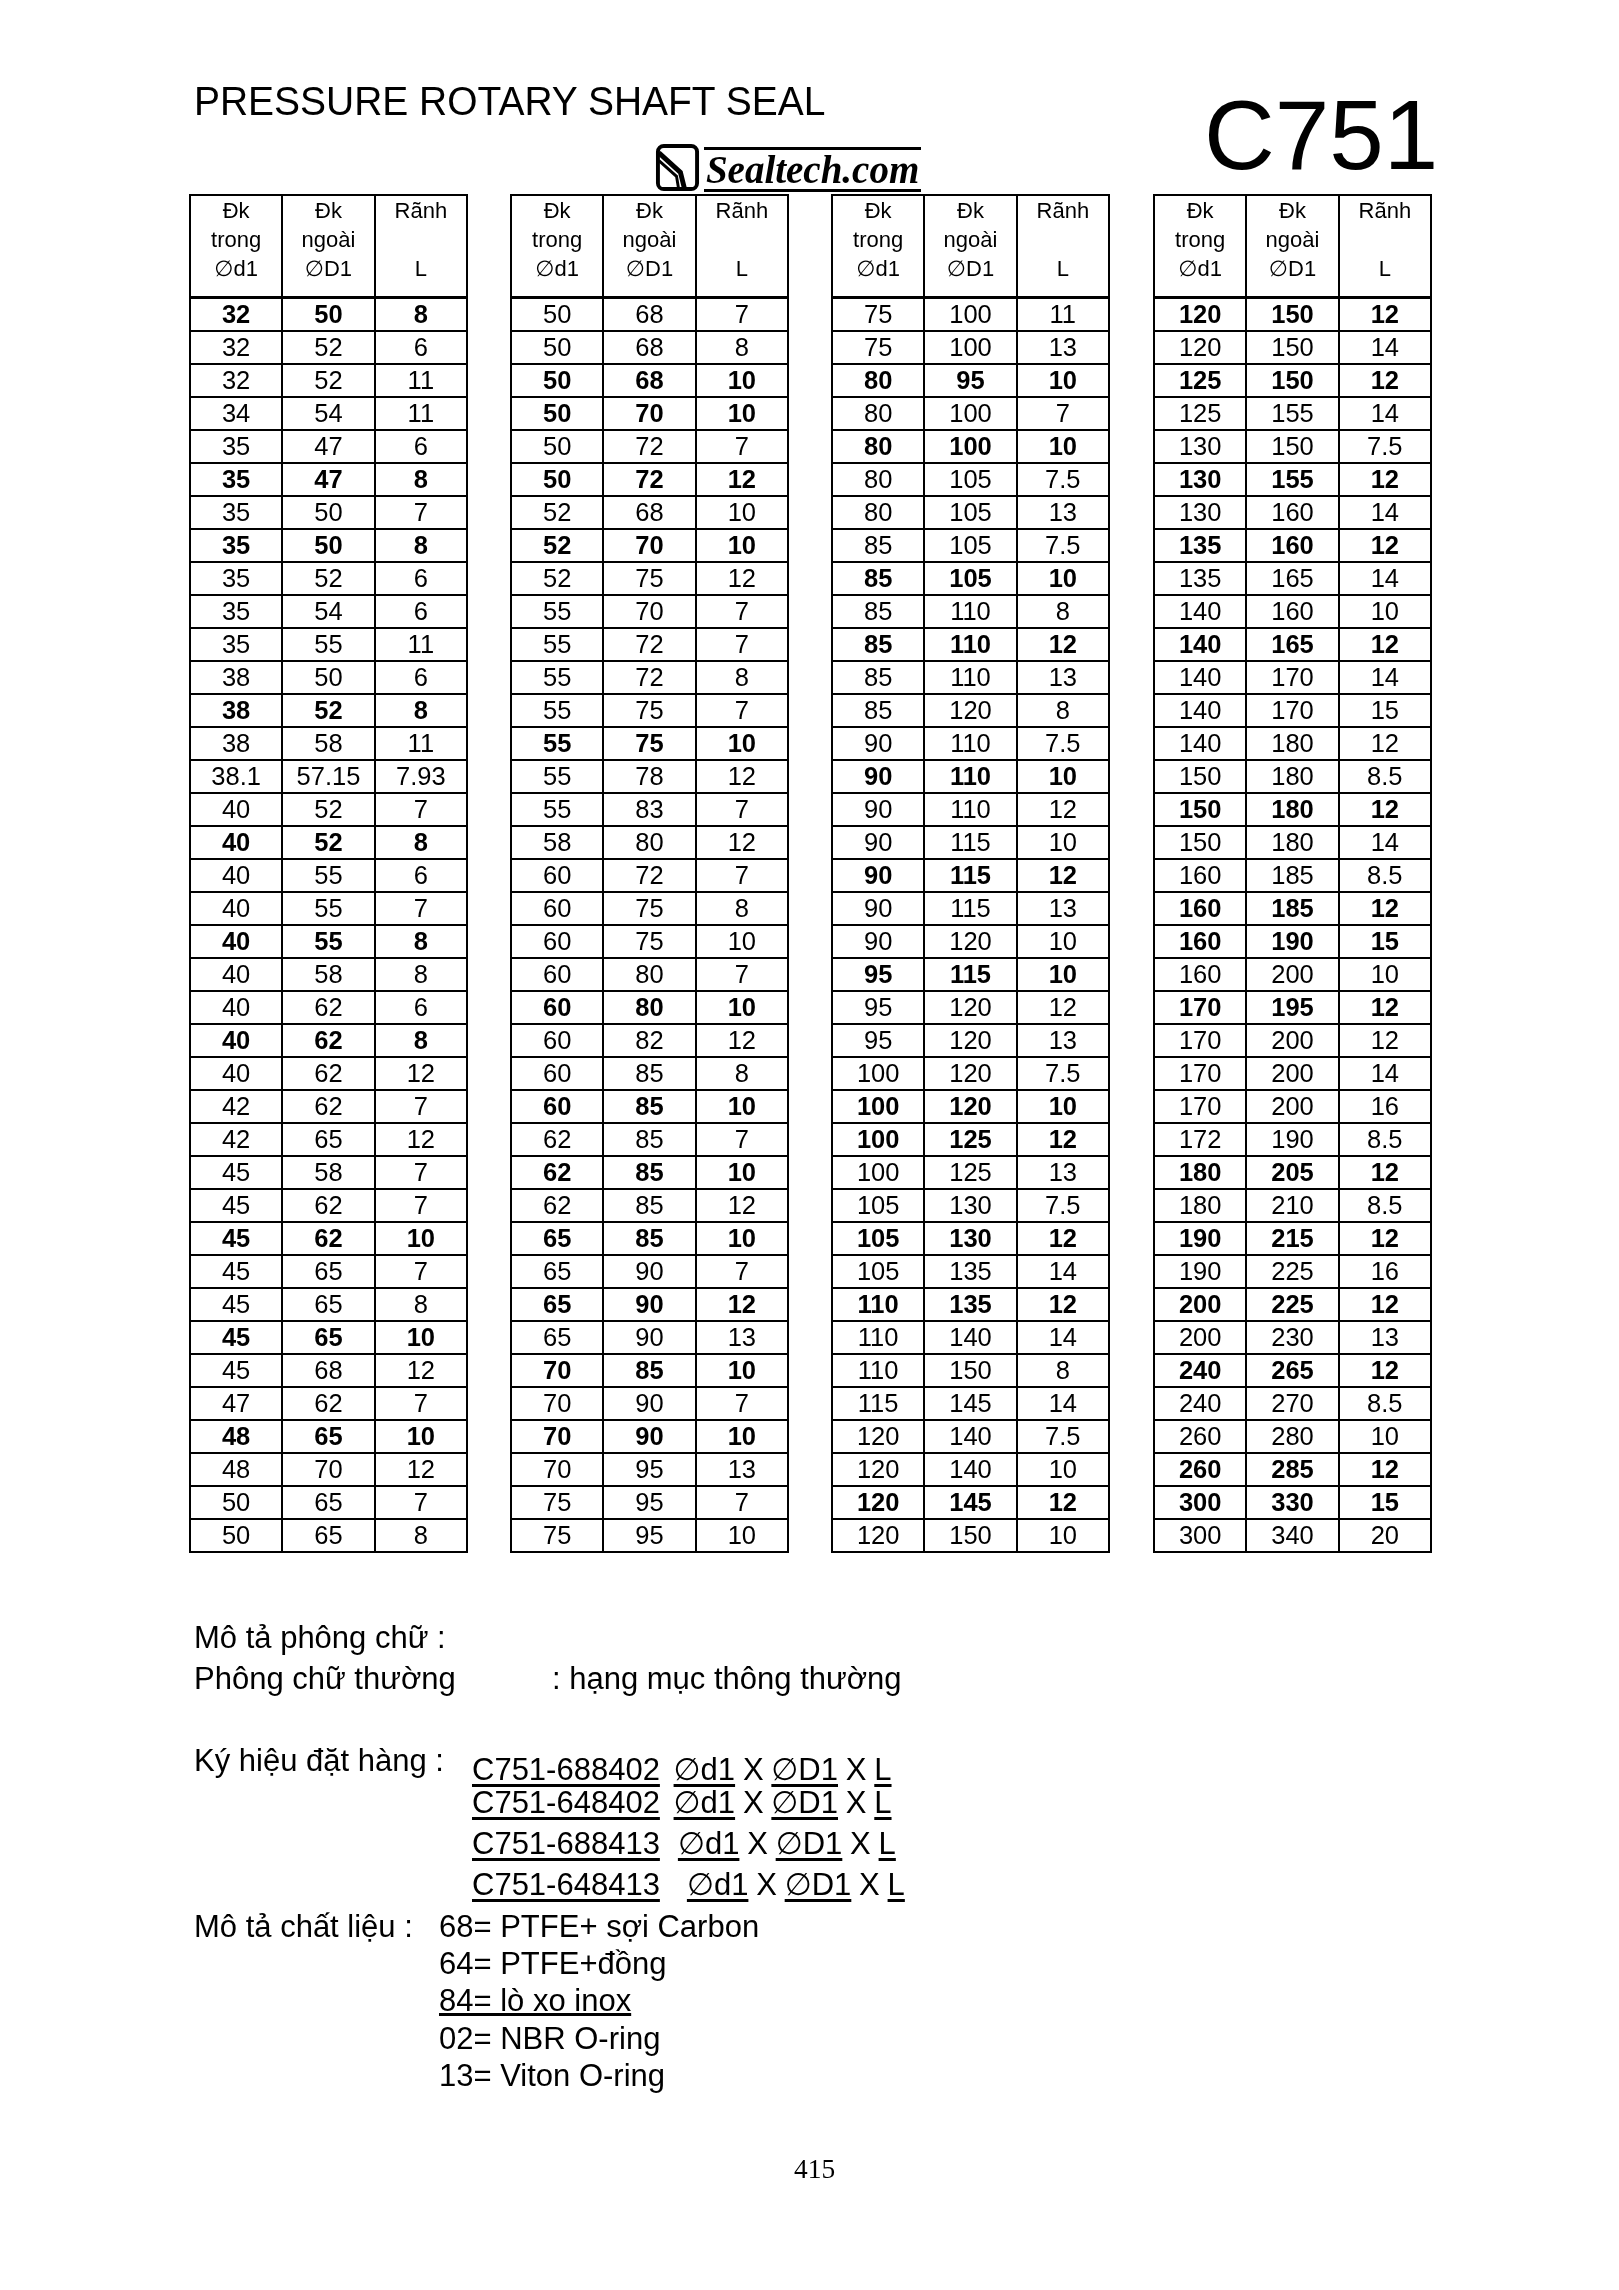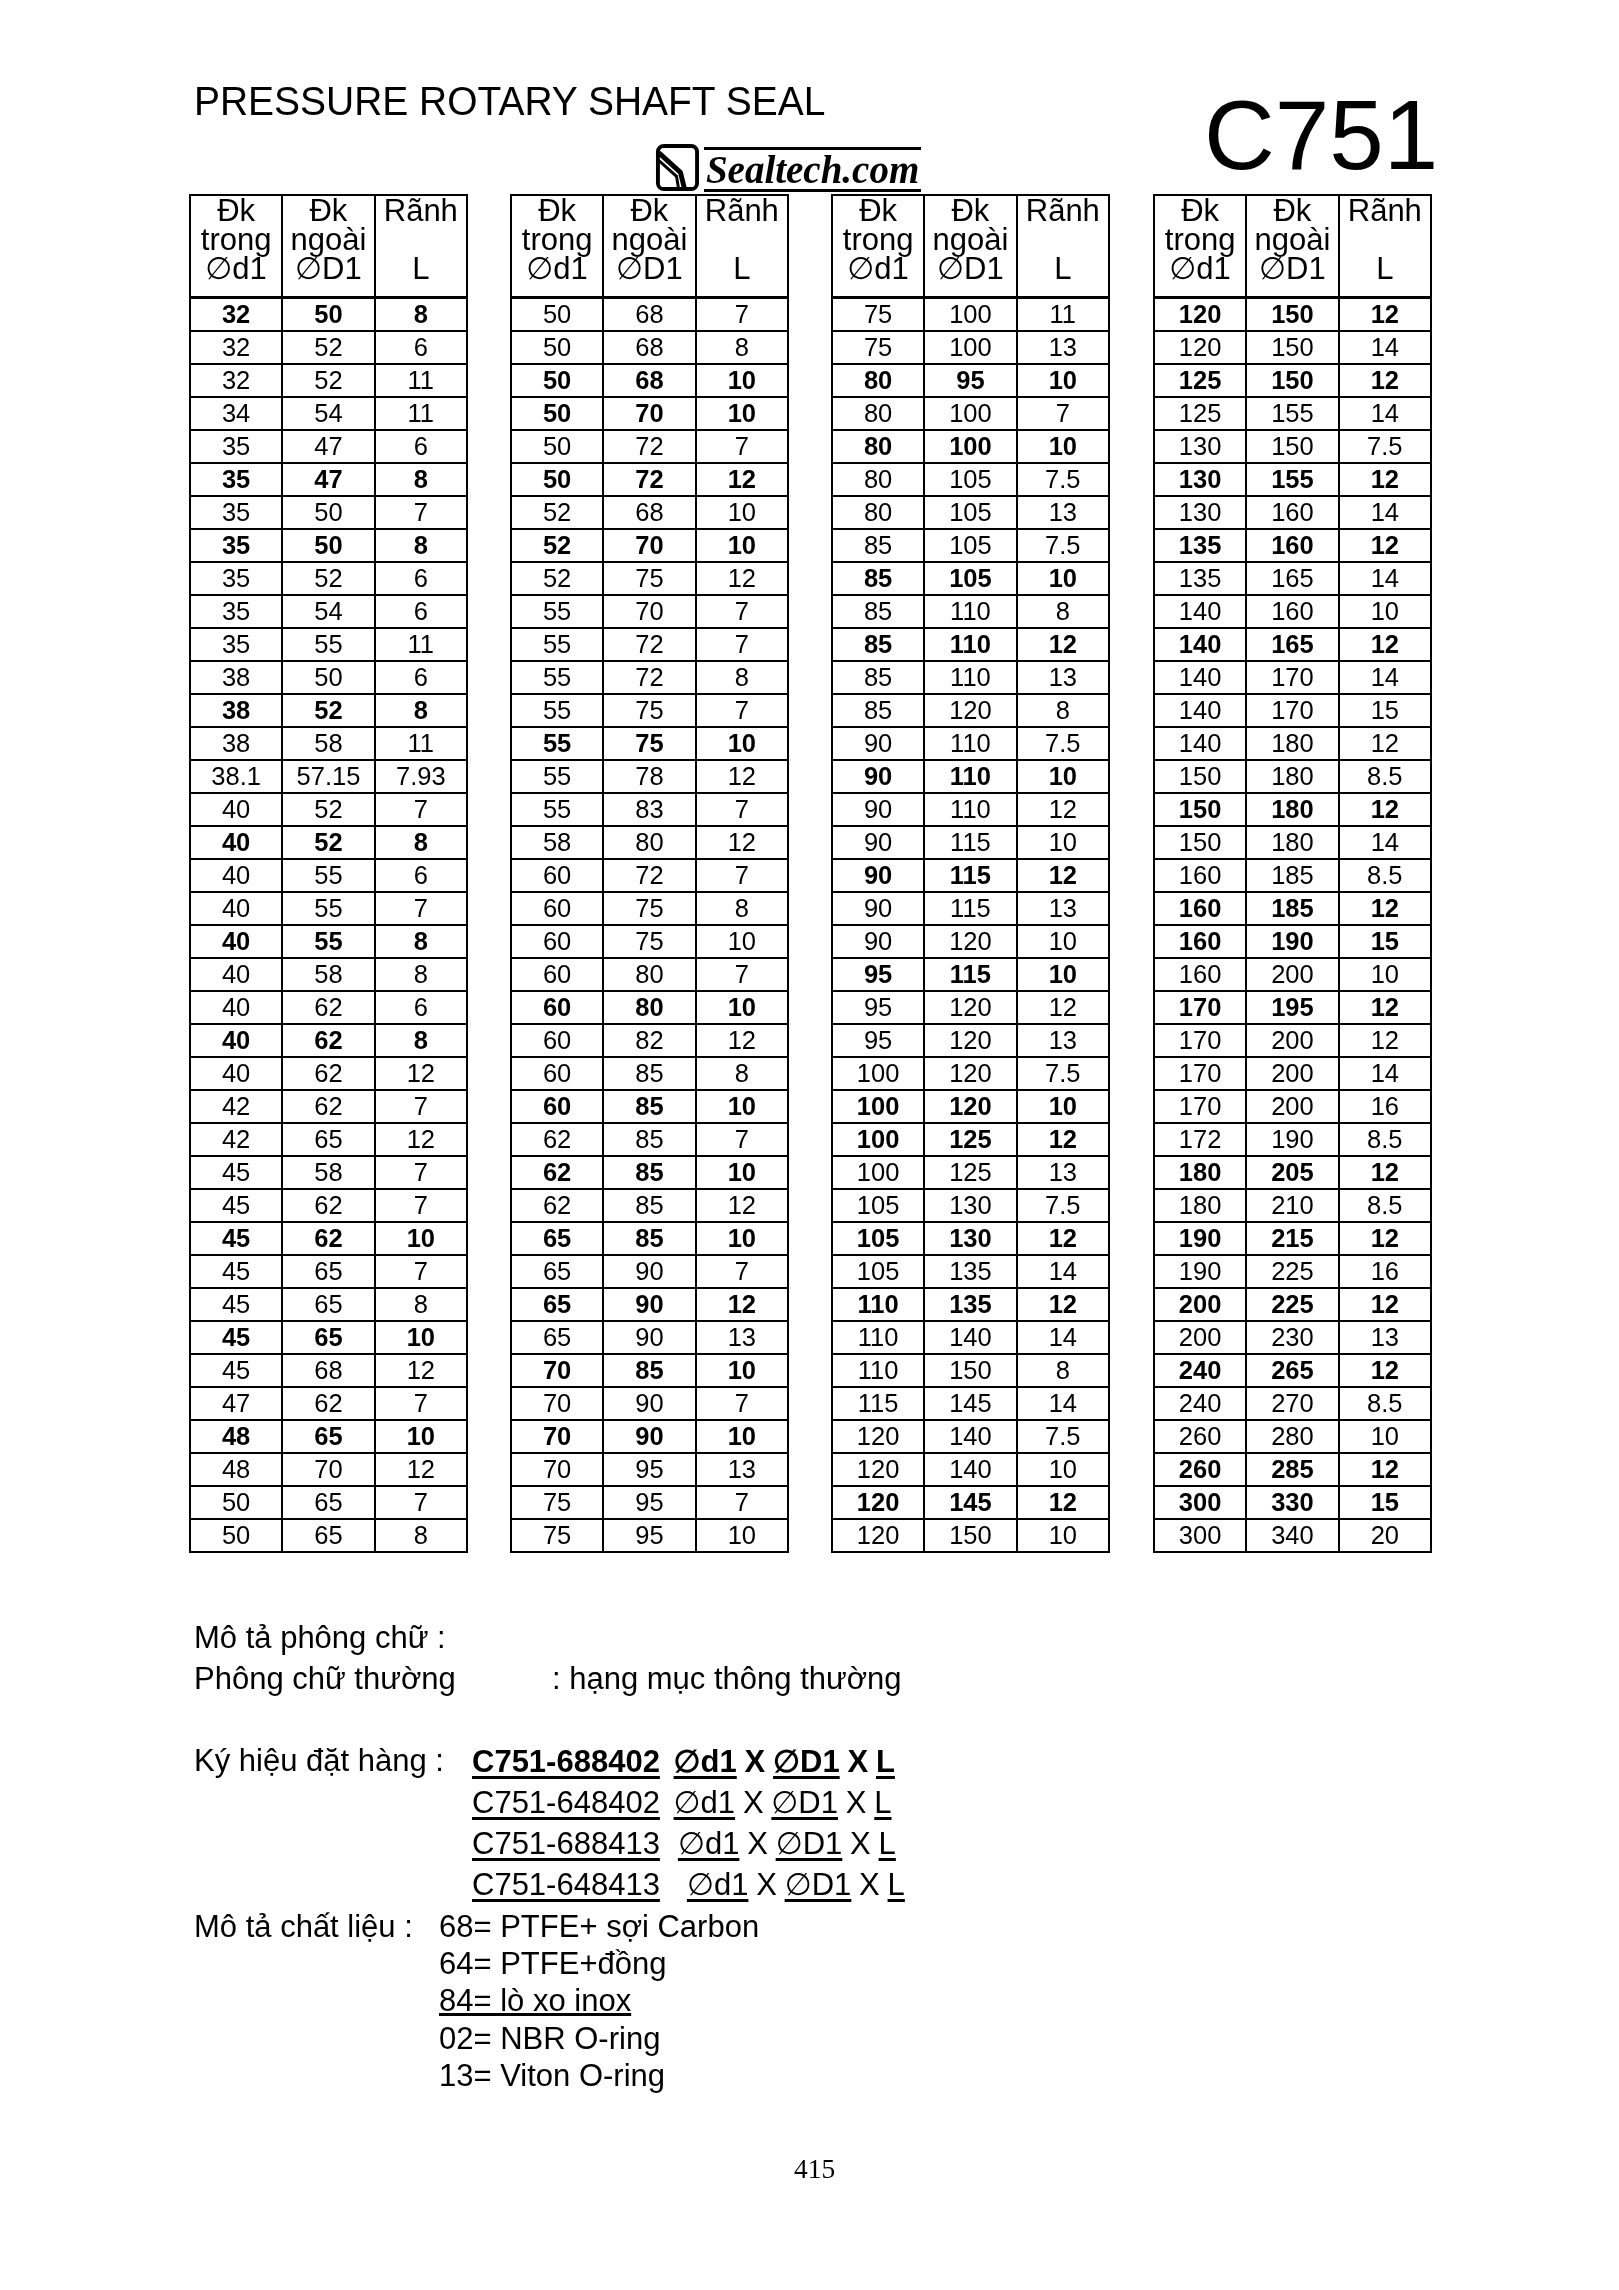--- a/index.html
+++ b/index.html
@@ -4,21 +4,21 @@
 <style>
   html, body { margin:0; padding:0; background:#fff; }
   body { width:1619px; height:2291px; position:relative; font-family:"Liberation Sans", sans-serif; color:#000; overflow:hidden; }
   .title { position:absolute; left:194px; top:78px; font-size:41px; letter-spacing:0px; transform:scaleX(0.95); transform-origin:left; }
   .code { position:absolute; left:1204px; top:86px; font-size:98px; line-height:1; }
   .logo { position:absolute; left:655px; top:139px; height:53px; display:flex; align-items:flex-end; }
   .logo-mark { width:45px; height:49px; position:relative; }
   .logo-text { font-family:"Liberation Serif", serif; font-style:italic; font-weight:bold; font-size:39px; line-height:1; border-top:3.9px solid #000; border-bottom:3.9px solid #000; padding:0 2px; margin-left:3.9px; }
   .tbl { position:absolute; top:194px; width:279px; border-collapse:collapse; border:2.9px solid #000; }
   .tbl th, .tbl td { border:2px solid #000; text-align:center; padding:0; }
-  .tbl th { font-weight:normal; font-size:31px; line-height:29px; height:100px; vertical-align:top; border-bottom:3.9px solid #000; }
+  .tbl th { font-weight:normal; font-size:22px; line-height:29px; height:100px; vertical-align:top; border-bottom:3.9px solid #000; }
   .tbl td { font-size:25.5px; height:31px; line-height:29px; }
   .tbl td.b { font-weight:bold; }
   .tbl col { width:93px; }
   .legend { position:absolute; left:194px; top:1617px; font-size:31px; line-height:41px; }
   .legend .row { display:flex; white-space:nowrap; }
   .ordcodes { position:absolute; left:194px; top:1743px; font-size:31px; }
   .ordrow { position:absolute; left:278px; white-space:nowrap; }
   .u { text-decoration:underline; text-decoration-thickness:2.9px; text-underline-offset:3.9px; }
   .mat { position:absolute; left:194px; top:1909px; font-size:31px; }
   .matrow { position:absolute; white-space:nowrap; }
@@ -916,21 +916,21 @@
   <div>Mô tả phông chữ :</div>
   <div class="row">
       <span style="width:358px;display:inline-block">Phông chữ thường</span>
       <span>: hạng mục thông thường</span>
     </div>
 </div>
 
 <div class="ordcodes">
   <div style="position:absolute;left:0;top:0;white-space:nowrap">Ký hiệu đặt hàng :</div>
   <div id="ordrows">
-      <div class="ordrow" style="top: 0px; font-weight: bold;"><span class="u" style="margin: 0px 13.7px 0px 0px;">C751-688402</span><span class="u" style="margin: 0px 7.8px 0px 0px;">∅d1</span><span style="margin: 0px 7.8px 0px 0px;">X</span><span class="u" style="margin: 0px 7.8px 0px 0px;">∅D1</span><span style="margin: 0px 7.8px 0px 0px;">X</span><span class="u" style="margin: 0px;">L</span></div>
+      <div class="ordrow" style="top: 8px;"><span class="u" style="margin: 0px 13.7px 0px 0px;">C751-688402</span><span class="u" style="margin: 0px 7.8px 0px 0px;">∅d1</span><span style="margin: 0px 7.8px 0px 0px;">X</span><span class="u" style="margin: 0px 7.8px 0px 0px;">∅D1</span><span style="margin: 0px 7.8px 0px 0px;">X</span><span class="u" style="margin: 0px;">L</span></div>
       <div class="ordrow" style="top: 41px;"><span class="u" style="margin: 0px 13.7px 0px 0px;">C751-648402</span><span class="u" style="margin: 0px 7.8px 0px 0px;">∅d1</span><span style="margin: 0px 7.8px 0px 0px;">X</span><span class="u" style="margin: 0px 7.8px 0px 0px;">∅D1</span><span style="margin: 0px 7.8px 0px 0px;">X</span><span class="u" style="margin: 0px;">L</span></div>
       <div class="ordrow" style="top: 82px;"><span class="u" style="margin: 0px 18px 0px 0px;">C751-688413</span><span class="u" style="margin: 0px 7.8px 0px 0px;">∅d1</span><span style="margin: 0px 7.8px 0px 0px;">X</span><span class="u" style="margin: 0px 7.8px 0px 0px;">∅D1</span><span style="margin: 0px 7.8px 0px 0px;">X</span><span class="u" style="margin: 0px;">L</span></div>
       <div class="ordrow" style="top: 123px;"><span class="u" style="margin: 0px 27px 0px 0px;">C751-648413</span><span class="u" style="margin: 0px 7.8px 0px 0px;">∅d1</span><span style="margin: 0px 7.8px 0px 0px;">X</span><span class="u" style="margin: 0px 7.8px 0px 0px;">∅D1</span><span style="margin: 0px 7.8px 0px 0px;">X</span><span class="u" style="margin: 0px;">L</span></div>
     </div>
 </div>
 
 <div class="mat">
   <div style="position:absolute;left:0;top:0;white-space:nowrap">Mô tả chất liệu :</div>
   <div id="matrows">
       <div class="matrow" style="left: 245px; top: 0px;">68= PTFE+ sợi Carbon</div>

